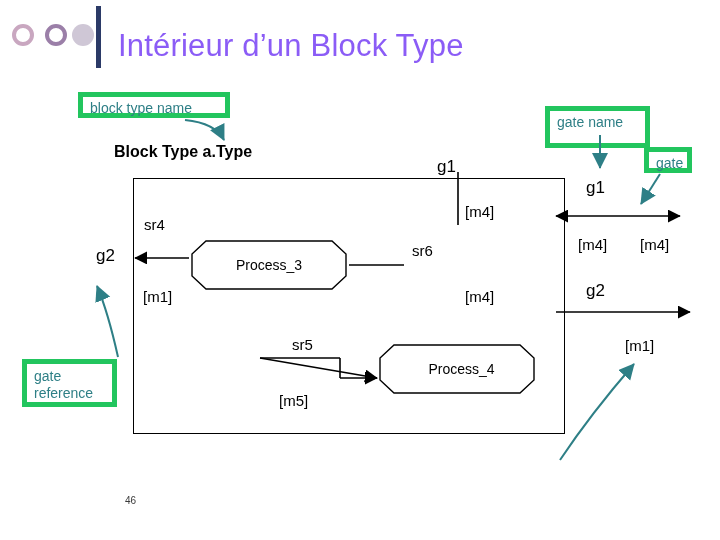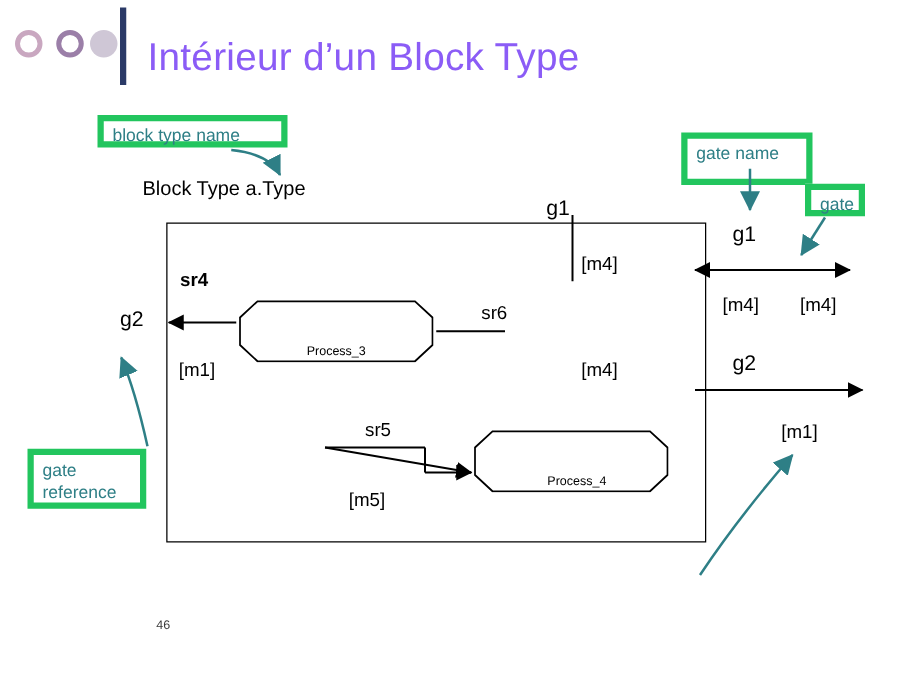--- a/index.html
+++ b/index.html
@@ -80,26 +80,26 @@
     left: 133px; top: 178px;
     width: 432px; height: 256px;
     border: 1px solid #000000;
     box-sizing: border-box;
     background: #ffffff;
   }
   .oct-wrap { position: absolute; }
   .oct-wrap svg { position: absolute; left: 0; top: 0; }
   .oct-label {
     position: absolute;
-    left: 0; top: 16px;
+    left: 0; top: 0;
     width: 100%; height: 100%;
     display: flex;
     align-items: center;
     justify-content: center;
-    font-size: 10px;
+    font-size: 14px;
     color: #000000;
   }
 
   .blk-text {
     position: absolute;
     font-size: 15px;
     color: #000000;
     white-space: nowrap;
   }
   .blk-text.big { font-size: 16px; }
@@ -137,29 +137,29 @@
   <div class="callout" style="left:644px; top:147px; width:48px; height:26px;">gate</div>
 
   <div class="callout" style="left:22px; top:359px; width:95px; height:48px; line-height:17px;">
     <span>gate</span><br>
     <span>reference</span>
   </div>
 
 
   <div class="frame"></div>
 
-  <div class="blk-text big" style="left:114px; top:143px;">Block Type a.Type</div>
+  <div class="blk-text big" style="left:114px; top:143px;font-weight:bold;">Block Type a.Type</div>
 
   <div class="blk-text" style="left:437px; top:157px; font-size:17px;">g1</div>
   <div class="blk-text" style="left:465px; top:203px;">[m4]</div>
   <div class="blk-text" style="left:465px; top:288px;">[m4]</div>
   <div class="blk-text" style="left:96px; top:246px; font-size:17px;">g2</div>
-  <div class="blk-text" style="left:144px; top:216px;font-weight:bold;">sr4</div>
+  <div class="blk-text" style="left:144px; top:216px;">sr4</div>
   <div class="blk-text" style="left:143px; top:288px;">[m1]</div>
-  <div class="blk-text" style="left:385px; top:242px;">sr6</div>
+  <div class="blk-text" style="left:412px; top:242px;">sr6</div>
   <div class="blk-text" style="left:292px; top:336px;">sr5</div>
   <div class="blk-text" style="left:279px; top:392px;text-align:right;">[m5]</div>
 
   <div class="oct-wrap" style="left:191px; top:240px; width:156px; height:50px;">
     <svg width="156" height="50" viewBox="0 0 156 50">
       <polygon points="15,1 141,1 155,14 155,36 141,49 15,49 1,36 1,14" fill="#ffffff" stroke="#000000" stroke-width="1.4"></polygon>
     </svg>
     <div class="oct-label">Process_3</div>
   </div>
 

